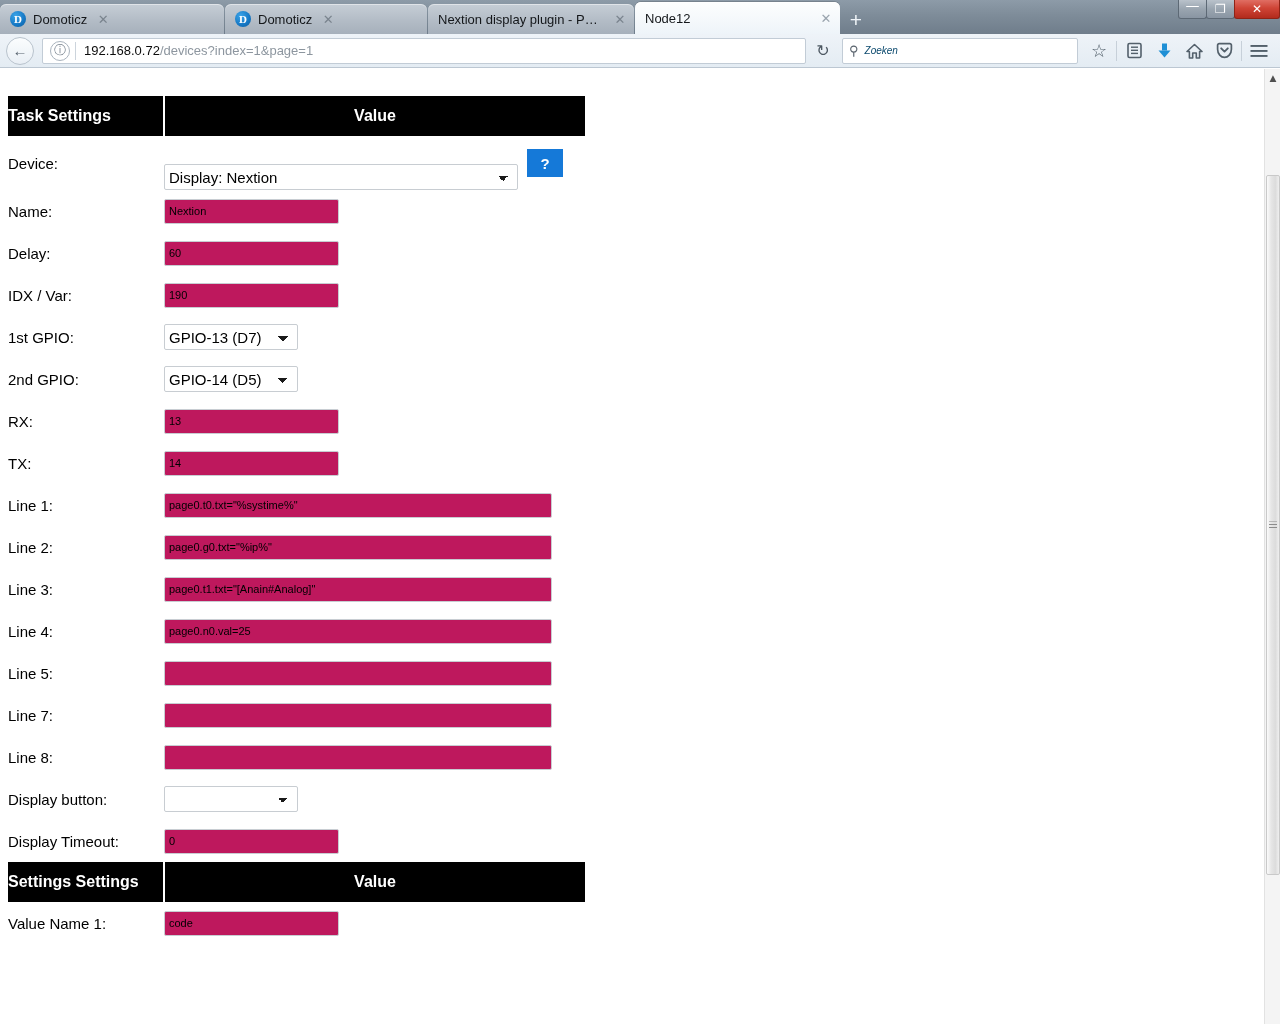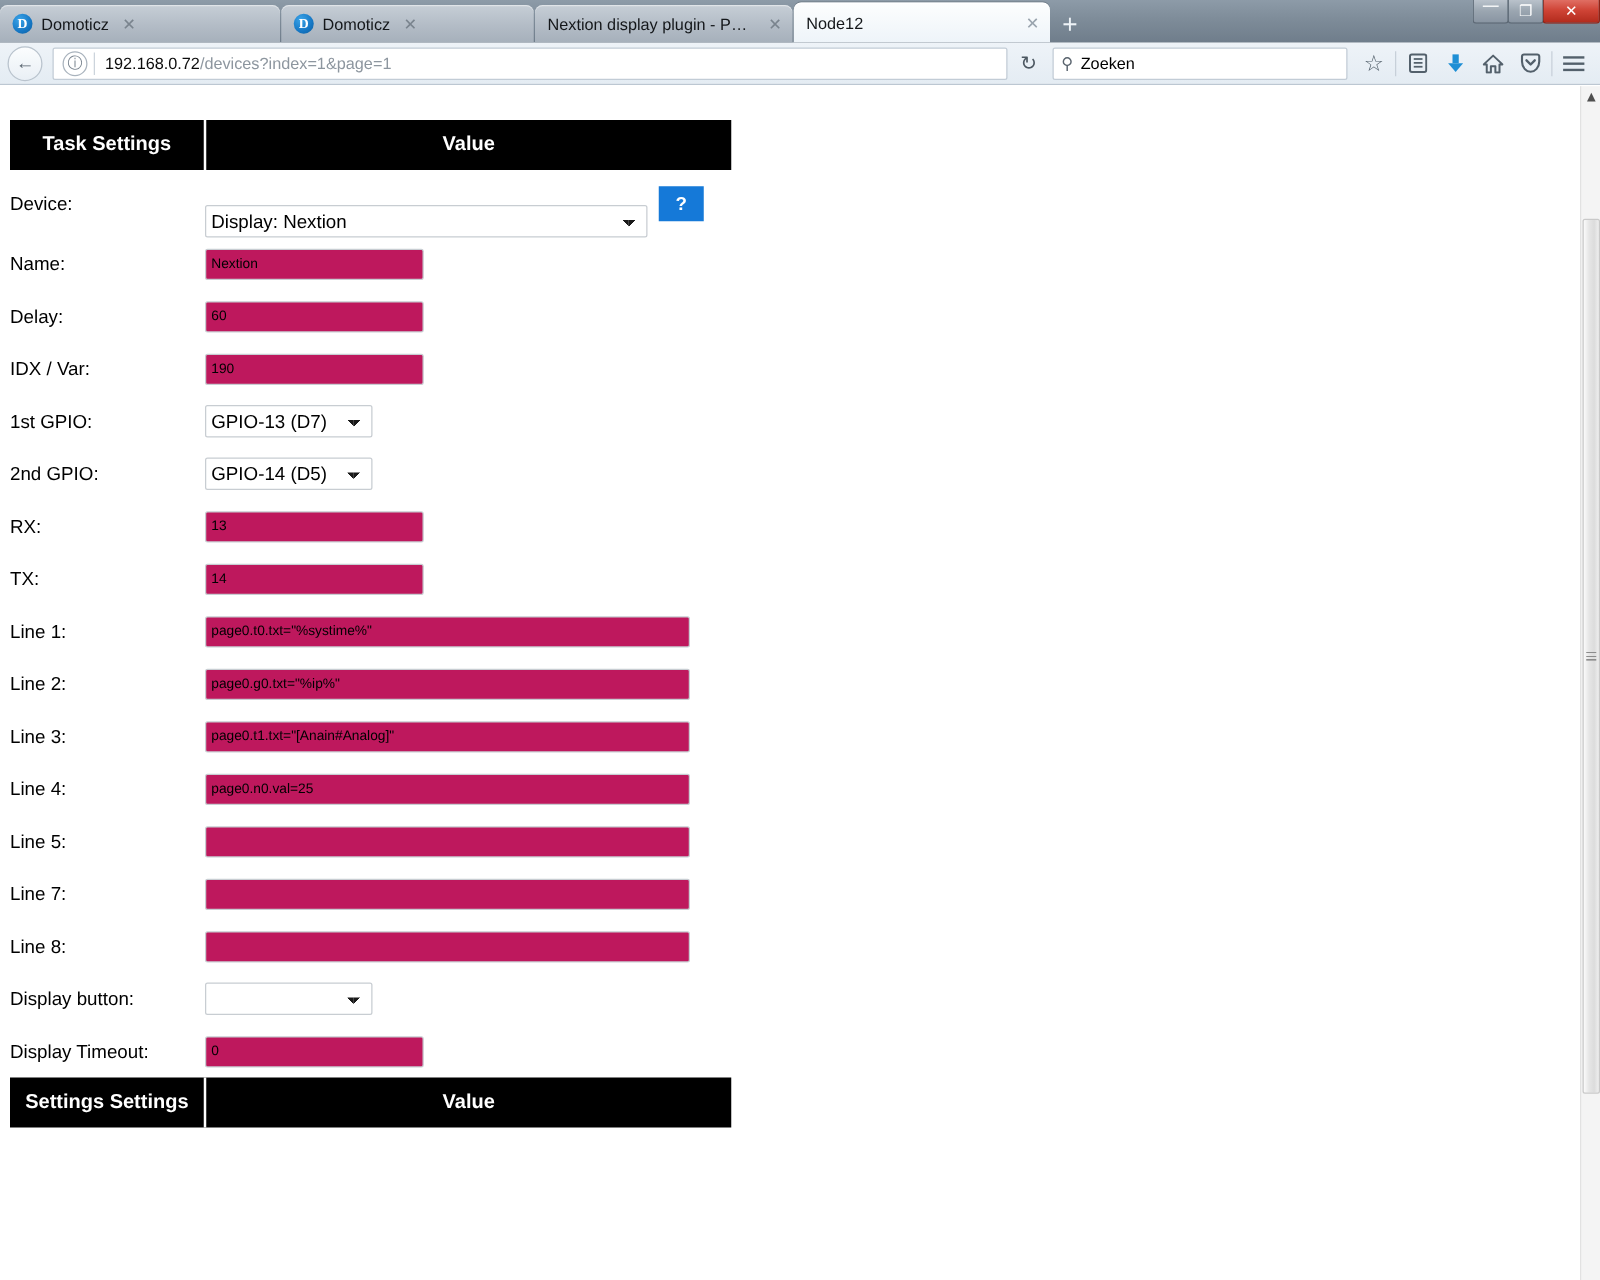--- a/index.html
+++ b/index.html
@@ -132,21 +132,21 @@
   #reloadbtn {
     width: 26px; height: 26px; margin-left: 4px; flex:none;
     display: flex; align-items: center; justify-content: center;
     color: #4d5862; font-size: 16px;
   }
   #searchbar {
     width: 236px; height: 26px; margin-left: 6px; flex: none;
     background: #ffffff; border: 1px solid #c2ccd6; border-radius: 2px;
     display: flex; align-items: center; padding: 0 6px;
   }
-  #searchph { color: #000000; font-size: 13px; margin-left: 6px; }
+  #searchph { color: #0c4a6e; font-size: 10px; font-style: italic; margin-left: 6px; }
   #toolicons { display: flex; align-items: center; margin-left: 6px; flex:none; }
   .tico {
     width: 30px; height: 28px;
     display: flex; align-items: center; justify-content: center;
     color: #53606b;
   }
   .tico-sep { width:1px; height:20px; background:#c7d0d9; margin:0 2px; }
 
   
   #content {
@@ -162,21 +162,20 @@
     margin: 27px 0 0 8px;
     font-size: 15px;
     color: #000000;
   }
   table#settings td { padding: 0; vertical-align: middle; }
   tr.hdr td {
     background: #000000;
     color: #ffffff;
     font-weight: bold;
     height: 40px;
-    text-align: center;
     font-size: 16px;
   }
   tr.hdr td.c1 { width: 156px; border-right: 2px solid #ffffff; }
   tr.hdr td.c2 { text-align: center; }
   td.lbl { width: 156px; padding-left: 11px; height: 42px; font-size: 15px; }
   td.val { padding-left: 0; height: 42px; }
 
   input.txt {
     height: 25px;
     border: 1px solid #c8cdd2;
@@ -506,20 +505,26 @@
           <input class="txt w-short" value="0" style="">
         </td>
       </tr>
 
 
       <tr class="hdr">
         <td class="c1">Settings Settings</td>
         <td class="c2">Value</td>
       </tr>
 
+      <tr>
+        <td class="lbl">Value Name 1:</td>
+        <td class="val">
+          <input class="txt w-short" value="code" style="">
+        </td>
+      </tr>
     </tbody>
       </table>
 
   </div>
 
   <div id="vscroll">
     <div class="sb-arrow">▲</div>
     <div id="sb-thumb">
       <div id="sb-grip"></div>
     </div>

